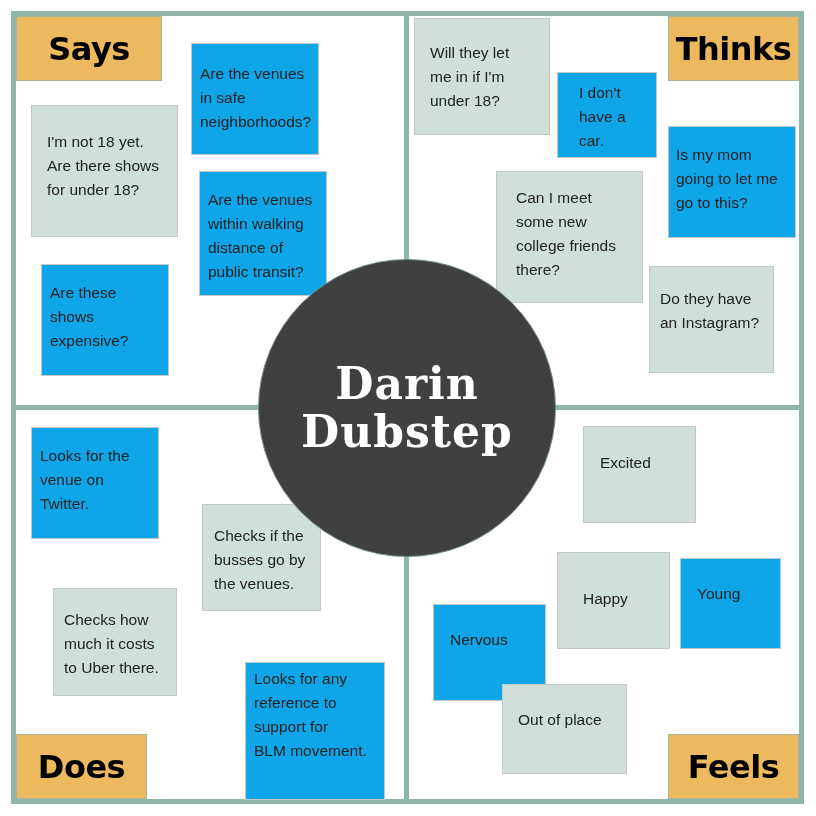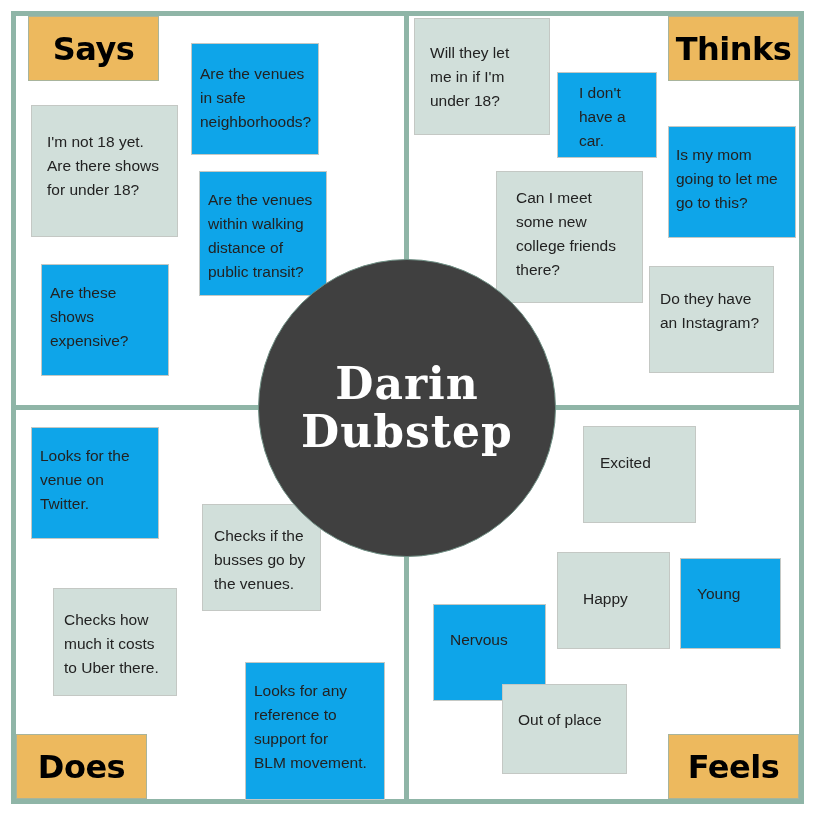--- a/index.html
+++ b/index.html
@@ -15,21 +15,21 @@
   .circle { position:absolute; left:258px; top:259px; width:298px; height:298px; border-radius:50%; background:#404040; border:1px solid #6f8f84; box-sizing:border-box; display:flex; align-items:center; justify-content:center; text-align:center; }
   .circle span { color:#fff; font-family:"DejaVu Serif", serif; font-weight:bold; font-size:44px; line-height:48px; letter-spacing:1px; white-space:pre-line; }
 </style>
 </head>
 <body>
 
 <div class="frame"></div>
 <div class="vdiv"></div>
 <div class="hdiv"></div>
 
-<div class="label" style="left:28px;top:16px;width:131px;height:65px;">
+<div class="label" style="left:16px;top:16px;width:146px;height:65px;">
     <span>Says</span>
   </div>
 <div class="note tan" style="left:191px;top:43px;width:128px;height:112px;padding:18px 8px 0 8px;">
     <span>Are the venues
 in safe
 neighborhoods?</span>
   </div>
 <div class="note sage" style="left:31px;top:105px;width:147px;height:132px;padding:24px 8px 0 15px;">
     <span>I'm not 18 yet.
 Are there shows
@@ -87,21 +87,21 @@
 <div class="note sage" style="left:202px;top:504px;width:119px;height:107px;padding:19px 6px 0 11px;">
     <span>Checks if the
 busses go by
 the venues.</span>
   </div>
 <div class="note sage" style="left:53px;top:588px;width:124px;height:108px;padding:19px 6px 0 10px;">
     <span>Checks how
 much it costs
 to Uber there.</span>
   </div>
-<div class="note tan" style="left:245px;top:662px;width:140px;height:138px;padding:16px 6px 0 8px;">
+<div class="note tan" style="left:245px;top:662px;width:140px;height:138px;padding:4px 6px 0 8px;">
     <span>Looks for any
 reference to
 support for
 BLM movement.</span>
   </div>
 
 <div class="label" style="left:668px;top:734px;width:131px;height:65px;">
     <span>Feels</span>
   </div>
 <div class="note sage" style="left:583px;top:426px;width:113px;height:97px;padding:24px 6px 0 16px;">

